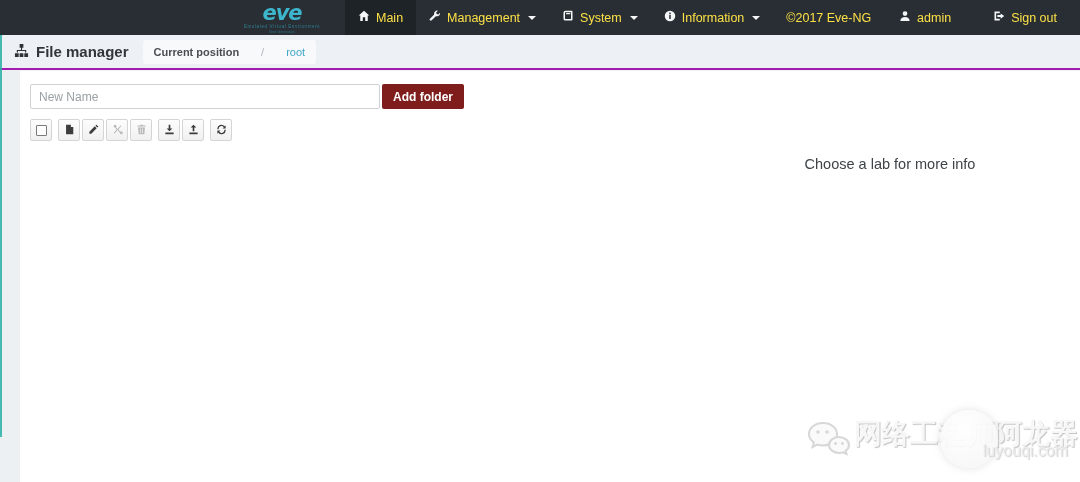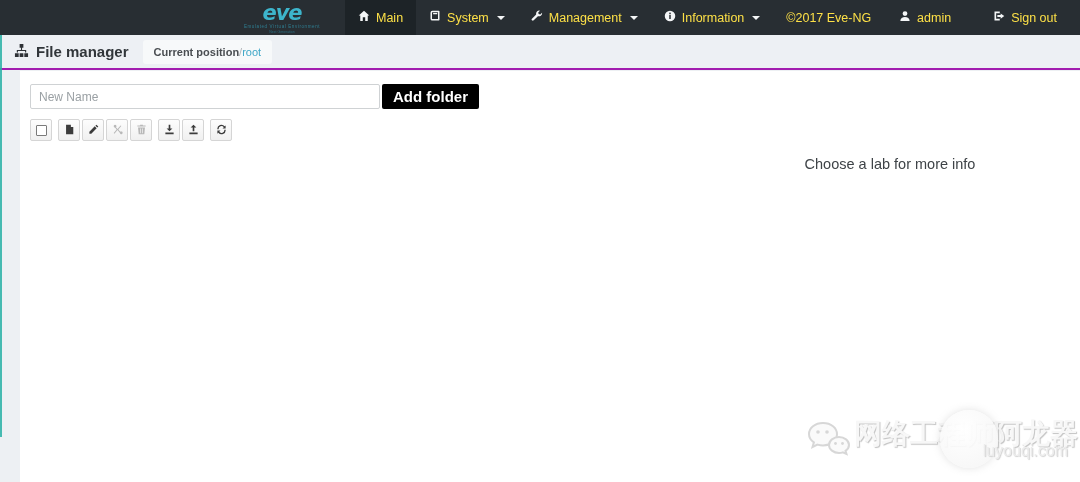--- a/index.html
+++ b/index.html
@@ -44,21 +44,21 @@
   .band{
     position:absolute;top:35px;left:0;right:0;height:35px;
     background:#edf0f4;border-bottom:2px solid #a21caf;
     display:flex;align-items:center;padding-left:14px;box-sizing:border-box;
   }
   .page-title{
     display:flex;align-items:center;gap:7px;
     font-size:15px;font-weight:bold;color:#31363a;margin:0;
   }
   .crumb-chip{
-    display:flex;align-items:center;gap:0;margin-left:14px;
+    display:flex;align-items:center;gap:22px;margin-left:14px;
     background:#f7f9fa;border-radius:3px;padding:6px 11px;
     font-size:11px;
   }
   .crumb-label{color:#4a4e52;font-weight:bold;}
   .crumb-sep{color:#b0b4b8;}
   .crumb-link{color:#3fa7c7;text-decoration:none;cursor:pointer;}
   
   .teal-stripe{
     position:absolute;left:0;top:35px;width:2px;height:402px;
     background:#28b0a5;opacity:.85;z-index:5;
@@ -69,21 +69,21 @@
   }
   .new-row{position:absolute;top:84px;left:30px;display:flex;align-items:center;z-index:2;}
   .new-input{
     width:332px;height:23px;border:1px solid #cfd2d4;border-radius:2px;
     font-size:12px;padding:0 8px;color:#555;outline:none;
     font-family:"Liberation Sans",sans-serif;
   }
   .new-input::placeholder{color:#9aa0a4;}
   .add-btn{
     margin-left:2px;height:25px;padding:0 11px;border:none;border-radius:2px;
-    background:#000000;color:#fff;font-size:15px;font-weight:bold;
+    background:#7f1d1d;color:#fff;font-size:12px;font-weight:bold;
     cursor:pointer;font-family:"Liberation Sans",sans-serif;
   }
   
   .toolbar{position:absolute;top:119px;left:30px;display:flex;gap:6px;}
   .tgroup{display:flex;gap:2px;}
   .tbtn{
     width:22px;height:22px;box-sizing:border-box;
     background:linear-gradient(#fdfdfd,#f0f0f0);
     border:1px solid #d5d5d5;border-radius:2px;
     display:flex;align-items:center;justify-content:center;
@@ -134,33 +134,33 @@
       <span>
         <svg width="12" height="12" viewBox="0 0 16 16" fill="#f4f6f7">
             <path d="M8 1 L15 7.2 H13 V14.5 H9.6 V9.5 H6.4 V14.5 H3 V7.2 H1 Z"></path>
           </svg>
       </span>
       <span>Main</span>
     </a>
     <a class="nav-item">
       <span>
         <svg width="12" height="12" viewBox="0 0 16 16" fill="#f4f6f7">
+            <path d="M14.8 4.2a4.2 4.2 0 0 1-5.6 4L3.6 13.8a1.6 1.6 0 0 1-2.3-2.3L6.9 6A4.2 4.2 0 0 1 11.9.9L9.6 3.2l.6 2.2 2.2.6 2.3-2.3c.1.2.1.3.1.5z"></path>
+          </svg>
+      </span>
+      <span>Management</span>
+      <span class="caret"></span>
+    </a>
+    <a class="nav-item">
+      <span>
+        <svg width="12" height="12" viewBox="0 0 16 16" fill="#f4f6f7">
             <path d="M4.5 1H13a1 1 0 0 1 1 1v11a1 1 0 0 1-1 1H4.5A2.5 2.5 0 0 1 2 11.5v-8A2.5 2.5 0 0 1 4.5 1zM4 3.5v8c0 .3.2.5.5.5H12V3H4.5c-.3 0-.5.2-.5.5zM5.5 4H11v1.5H5.5z"></path>
           </svg>
       </span>
       <span>System</span>
-      <span class="caret"></span>
-    </a>
-    <a class="nav-item">
-      <span>
-        <svg width="12" height="12" viewBox="0 0 16 16" fill="#f4f6f7">
-            <path d="M14.8 4.2a4.2 4.2 0 0 1-5.6 4L3.6 13.8a1.6 1.6 0 0 1-2.3-2.3L6.9 6A4.2 4.2 0 0 1 11.9.9L9.6 3.2l.6 2.2 2.2.6 2.3-2.3c.1.2.1.3.1.5z"></path>
-          </svg>
-      </span>
-      <span>Management</span>
       <span class="caret"></span>
     </a>
     <a class="nav-item">
       <span>
         <svg width="12" height="12" viewBox="0 0 16 16">
             <circle cx="8" cy="8" r="7" fill="#f4f6f7"></circle>
             <rect x="7" y="6.5" width="2" height="5.5" fill="#282e33"></rect>
             <rect x="7" y="3.5" width="2" height="2" fill="#282e33"></rect>
           </svg>
       </span>

